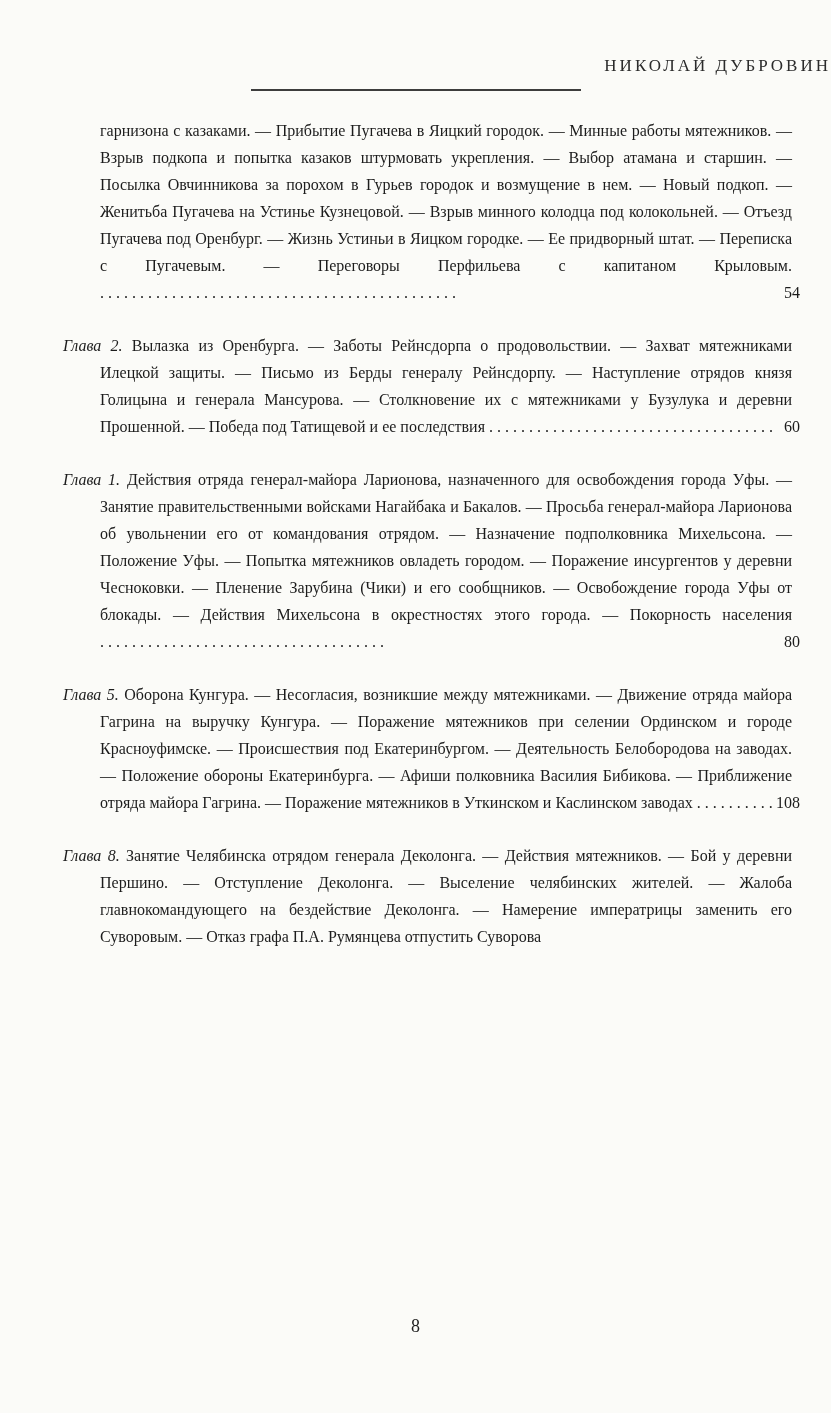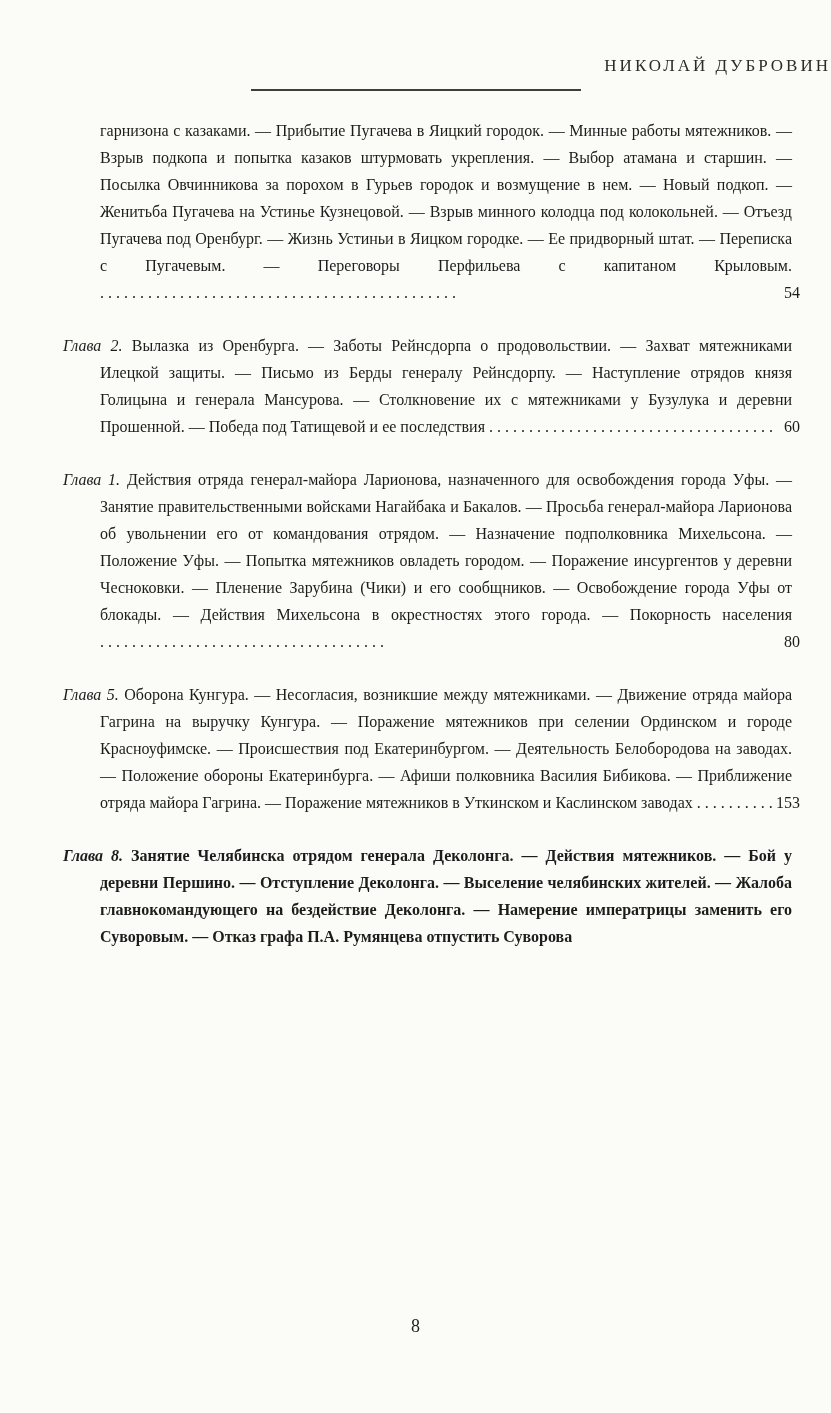--- a/index.html
+++ b/index.html
@@ -46,21 +46,21 @@
     margin: 0 0 26px 0;
     padding-left: 37px;
     text-indent: -37px;
     font-size: 16px;
     line-height: 27px;
     text-align: justify;
     position: relative;
     hyphens: auto;
   }
   .entry.continuation { text-indent: 0; }
-  .entry.heavy { font-weight: bold; }
+  .entry.heavy { font-weight: normal; }
   .chapter-label { font-style: italic; }
   .leader { letter-spacing: 4px; white-space: nowrap; }
   .pagenum {
     position: absolute;
     right: -8px;
     bottom: 0;
     text-indent: 0;
     line-height: 27px;
   }
   .folio {
@@ -101,21 +101,21 @@
       <span class="chapter-label">Глава 1.</span>
       <span class="entry-text">Действия отряда генерал-майора Ларионова, назначенного для освобождения города Уфы. — Занятие правительственными войсками Нагайбака и Бакалов. — Просьба генерал-майора Ларионова об увольнении его от командования отрядом. — Назначение подполковника Михельсона. — Положение Уфы. — Попытка мятежников овладеть городом. — Поражение инсургентов у деревни Чесноковки. — Пленение Зарубина (Чики) и его сообщников. — Освобождение города Уфы от блокады. — Действия Михельсона в окрестностях этого города. — Покорность населения</span>
       <span class="leader">....................................</span>
       <span class="pagenum">80</span>
     </p>
 
     <p class="entry">
       <span class="chapter-label">Глава 5.</span>
       <span class="entry-text">Оборона Кунгура. — Несогласия, возникшие между мятежниками. — Движение отряда майора Гагрина на выручку Кунгура. — Поражение мятежников при селении Ординском и городе Красноуфимске. — Происшествия под Екатеринбургом. — Деятельность Белобородова на заводах. — Положение обороны Екатеринбурга. — Афиши полковника Василия Бибикова. — Приближение отряда майора Гагрина. — Поражение мятежников в Уткинском и Каслинском заводах</span>
       <span class="leader">..........</span>
-      <span class="pagenum">153</span>
+      <span class="pagenum">108</span>
     </p>
 
     <p class="entry heavy">
       <span class="chapter-label">Глава 8.</span>
       <span class="entry-text">Занятие Челябинска отрядом генерала Деколонга. — Действия мятежников. — Бой у деревни Першино. — Отступление Деколонга. — Выселение челябинских жителей. — Жалоба главнокомандующего на бездействие Деколонга. — Намерение императрицы заменить его Суворовым. — Отказ графа П.А. Румянцева отпустить Суворова</span>
       <span class="leader"></span>
       <span class="pagenum"></span>
     </p>
 
   </div>

